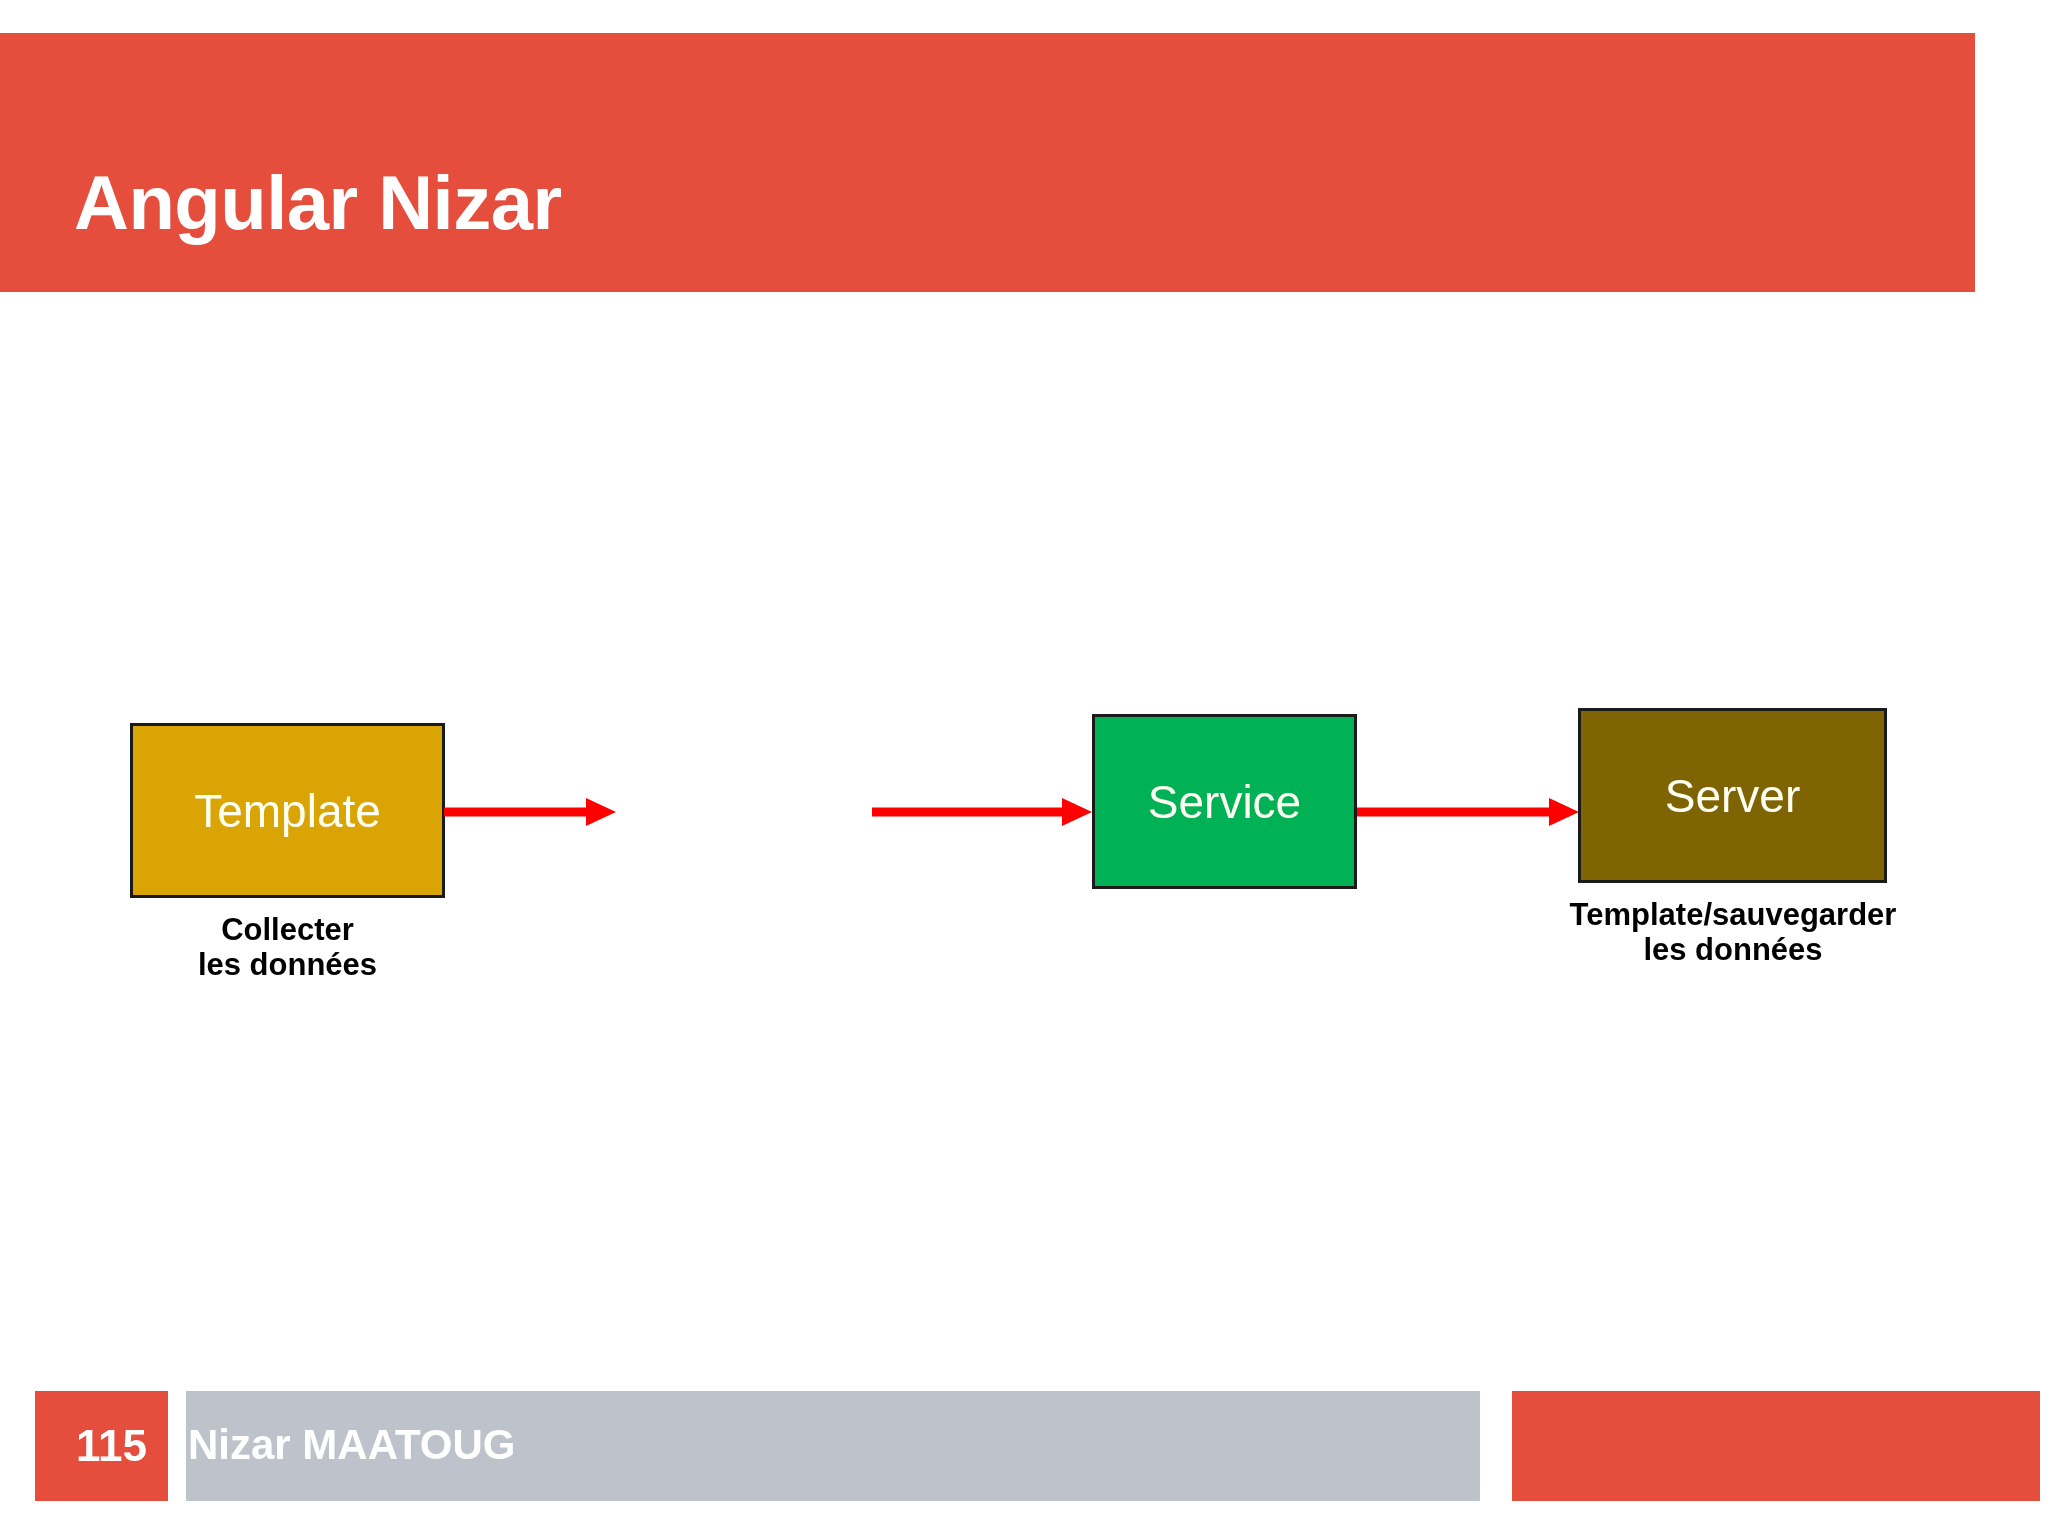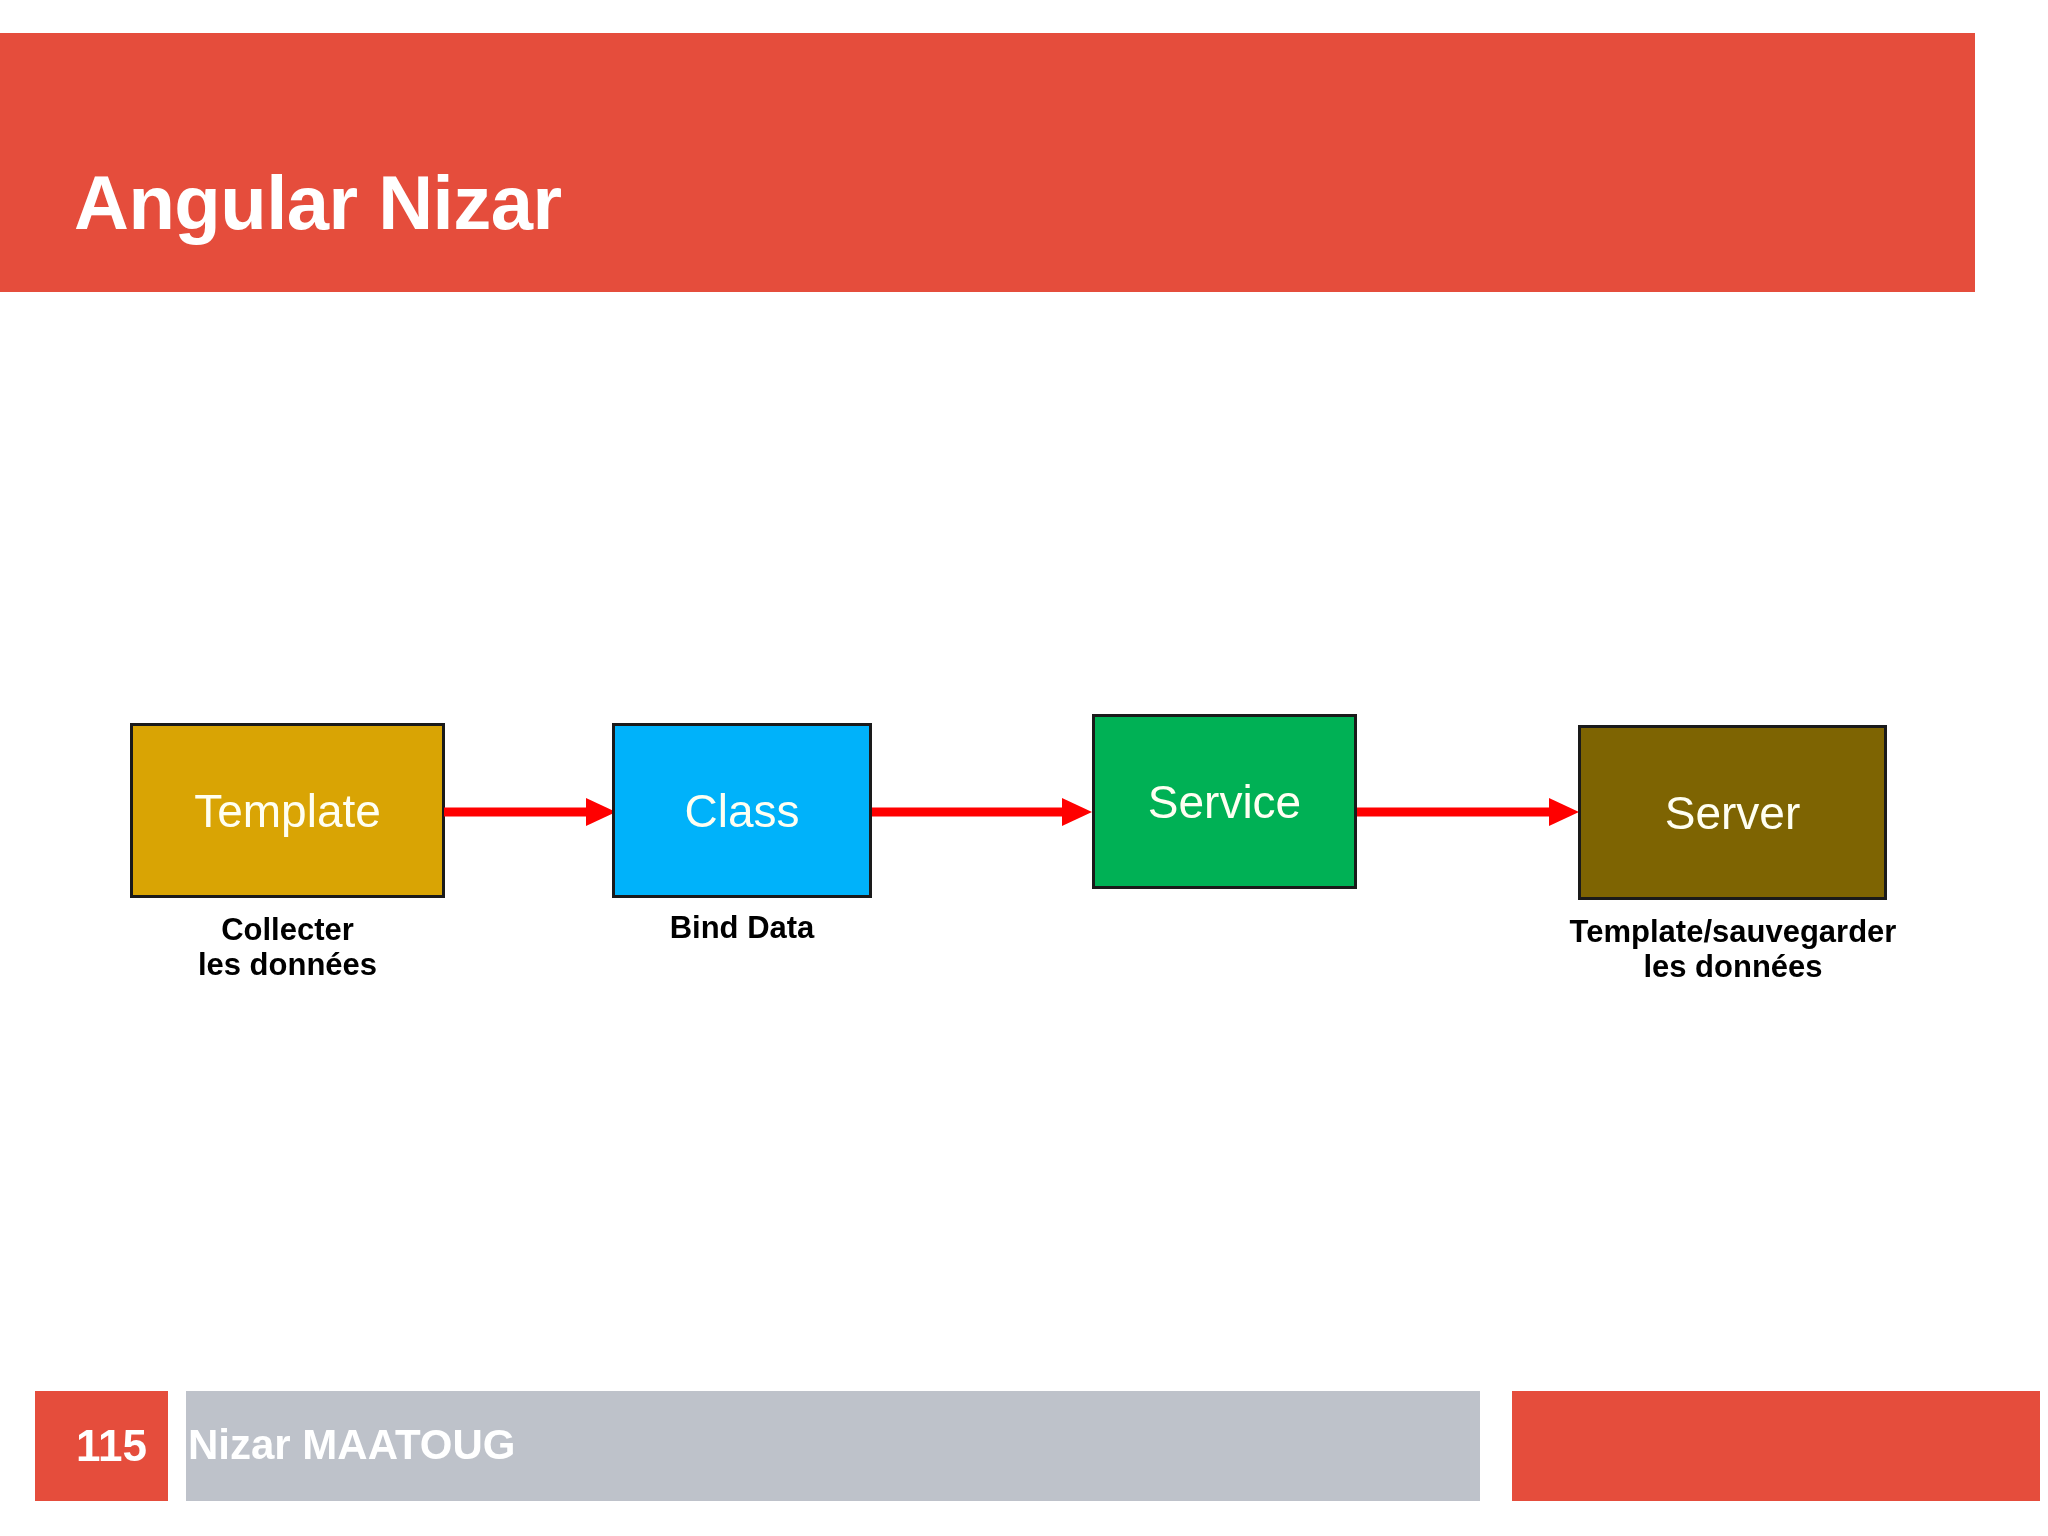--- a/index.html
+++ b/index.html
@@ -147,26 +147,20 @@
 les données</div>
   </div>
 
   <div class="arrow" style="left:444px; top:96px; width:172px;">
     <svg width="172" height="32" viewBox="0 0 172 32">
       <line x1="0" y1="16" x2="150" y2="16" stroke="#FF0000" stroke-width="9"></line>
       <polygon points="142,2 172,16 142,30" fill="#FF0000"></polygon>
     </svg>
   </div>
 
-  <div class="node" style="left:612px; top:23px; width:260px; height:175px;">
-    <div class="node-box" style="width:260px; height:175px; background:#00B2FA;">
-      <span class="node-label">Class</span>
-    </div>
-    <div class="node-caption" style="left:-40px; top:188px; width:340px;">Bind Data</div>
-  </div>
 
   <div class="arrow" style="left:872px; top:96px; width:220px;">
     <svg width="220" height="32" viewBox="0 0 220 32">
       <line x1="0" y1="16" x2="198" y2="16" stroke="#FF0000" stroke-width="9"></line>
       <polygon points="190,2 220,16 190,30" fill="#FF0000"></polygon>
     </svg>
   </div>
 
   <div class="node" style="left:1092px; top:14px; width:255px; height:175px;">
     <div class="node-box" style="width:265px; height:175px; background:#00B155;">
@@ -174,21 +168,21 @@
     </div>
   </div>
 
   <div class="arrow" style="left:1357px; top:96px; width:222px;">
     <svg width="222" height="32" viewBox="0 0 222 32">
       <line x1="0" y1="16" x2="200" y2="16" stroke="#FF0000" stroke-width="9"></line>
       <polygon points="192,2 222,16 192,30" fill="#FF0000"></polygon>
     </svg>
   </div>
 
-  <div class="node" style="left:1578px; top:25px; width:282px; height:175px;">
+  <div class="node" style="left:1578px; top:8px; width:282px; height:175px;">
     <div class="node-box" style="width:309px; height:175px; background:#7E6402;">
       <span class="node-label">Server</span>
     </div>
     <div class="node-caption" style="left:-30px; top:190px; width:370px;">Template/sauvegarder
 les données</div>
   </div>
 
 </div>
 
 <div class="footer-page-badge">

